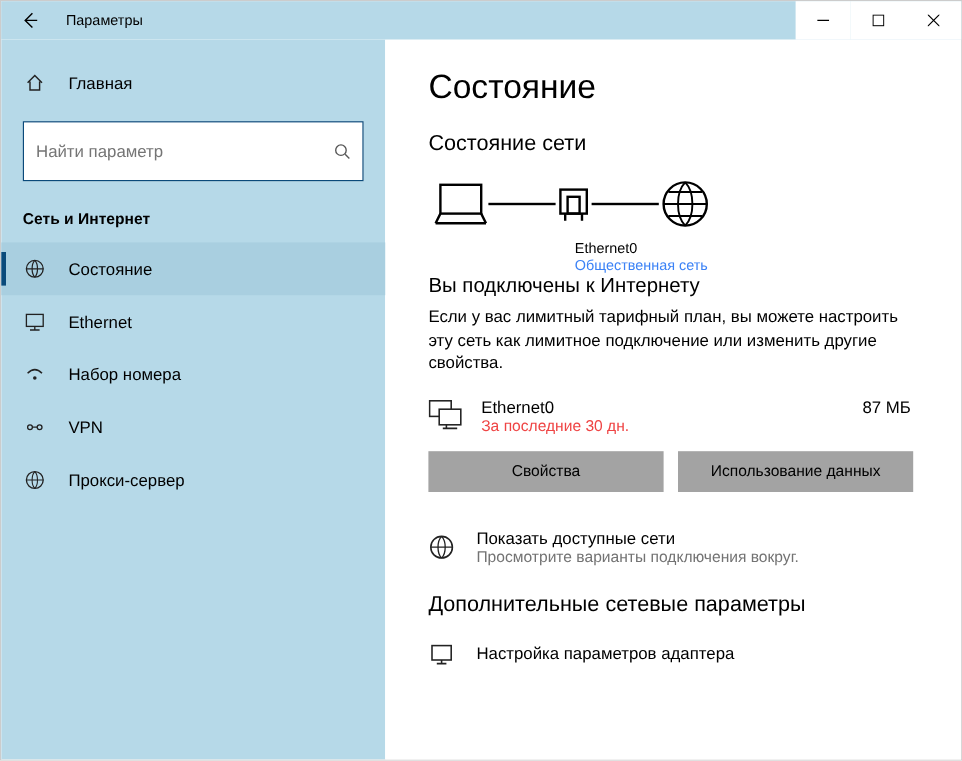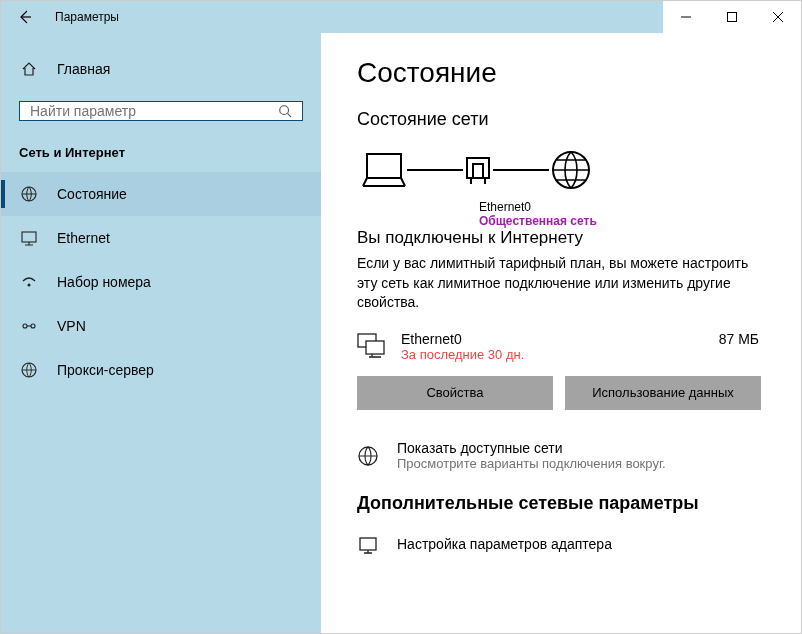--- a/index.html
+++ b/index.html
@@ -13,61 +13,61 @@
 .titlebar .spacer { flex: 1; }
 .titlebar .winbtn { width: 46px; height: 32px; display: flex; align-items: center; justify-content: center; cursor: pointer; background:#fff; }
 
 .body { flex: 1; display: flex; overflow: hidden; }
 
 .sidebar { width: 320px; background: #b6d9e8; padding-top: 16px; display: flex; flex-direction: column; }
 .home-row { display: flex; align-items: center; height: 40px; padding: 0 18px; cursor: pointer; font-size: 14px; }
 .home-row .icon { width: 20px; margin-right: 18px; display: flex; align-items: center; justify-content: center; }
 
 .search-wrap { padding: 12px 18px 16px 18px; }
-.search-box { height: 20px; border: 1px solid #0a4a7a; background: #fff; display: flex; align-items: center; padding: 0 10px; }
+.search-box { height: 50px; border: 1px solid #0a4a7a; background: #fff; display: flex; align-items: center; padding: 0 10px; }
 .search-box input { flex: 1; border: none; outline: none; font-size: 14px; background: transparent; }
 .search-box .sicon { color: #444; }
 
 .cat-header { padding: 8px 18px 12px 18px; font-size: 13px; font-weight: 600; }
 
 .nav-item { display: flex; align-items: center; height: 44px; padding: 0 18px; cursor: pointer; font-size: 14px; position: relative; }
 .nav-item .icon { width: 20px; margin-right: 18px; display: flex; align-items: center; justify-content: center; }
 .nav-item.selected::before { content: ""; position: absolute; left: 0; top: 8px; bottom: 8px; width: 4px; background: #0a4a7a; }
 .nav-item.selected { background: #a9cfe0; }
 
 .content { flex: 1; padding: 24px 36px 10px 36px; overflow-y: auto; background:#fff; }
 .page-title { font-size: 28px; font-weight: 400; margin-bottom: 20px; }
 .subhead { font-size: 18px; font-weight: 400; margin-bottom: 18px; }
 
 .diagram { display: flex; align-items: center; gap: 0; margin-bottom: 8px; margin-left: 4px; }
 .diagram .line { width: 56px; height: 2px; background: #000; }
 .diagram .node { display: flex; flex-direction: column; align-items: center; }
 .net-name { font-size: 12px; }
-.net-type { font-size: 12px; color: #a21caf; font-weight: bold; }
+.net-type { font-size: 12px; color: #3b82f6; }
 .net-caption { margin-left: 122px; }
 
 .connected-head { font-size: 17px; margin-bottom: 6px; }
 .connected-body { font-size: 14px; max-width: 420px; margin-bottom: 18px; line-height: 1.4; }
 
 .conn-row { display: flex; align-items: flex-start; margin-bottom: 14px; }
 .conn-row .icon { width: 34px; margin-right: 10px; padding-top: 2px; }
 .conn-row .info { flex: 1; }
 .conn-row .name { font-size: 14px; }
 .conn-row .period { font-size: 13px; color: #ef4444; }
 .conn-row .usage { font-size: 14px; padding-right: 6px; }
 
 .btn-row { display: flex; gap: 12px; margin-bottom: 30px; }
 .gray-btn { flex: 1; max-width: 196px; height: 34px; background: #a3a3a3; border: none; font-size: 13px; cursor: pointer; }
 
 .link-row { display: flex; align-items: center; margin-bottom: 22px; cursor: pointer; }
 .link-row .icon { width: 26px; margin-right: 14px; padding-top: 2px; }
 .link-row .lt { font-size: 14px; }
 .link-row .ld { font-size: 13px; color: #737373; }
 
-.sec-head { font-size: 18px; font-weight: 700; margin-bottom: 18px; }
+.sec-head { font-size: 18px; font-weight: 400; margin-bottom: 18px; }
 
 svg { display: block; }
 </style>
 </head>
 <body>
 
 <div class="window">
 
   <div class="titlebar">
     <div class="back">

